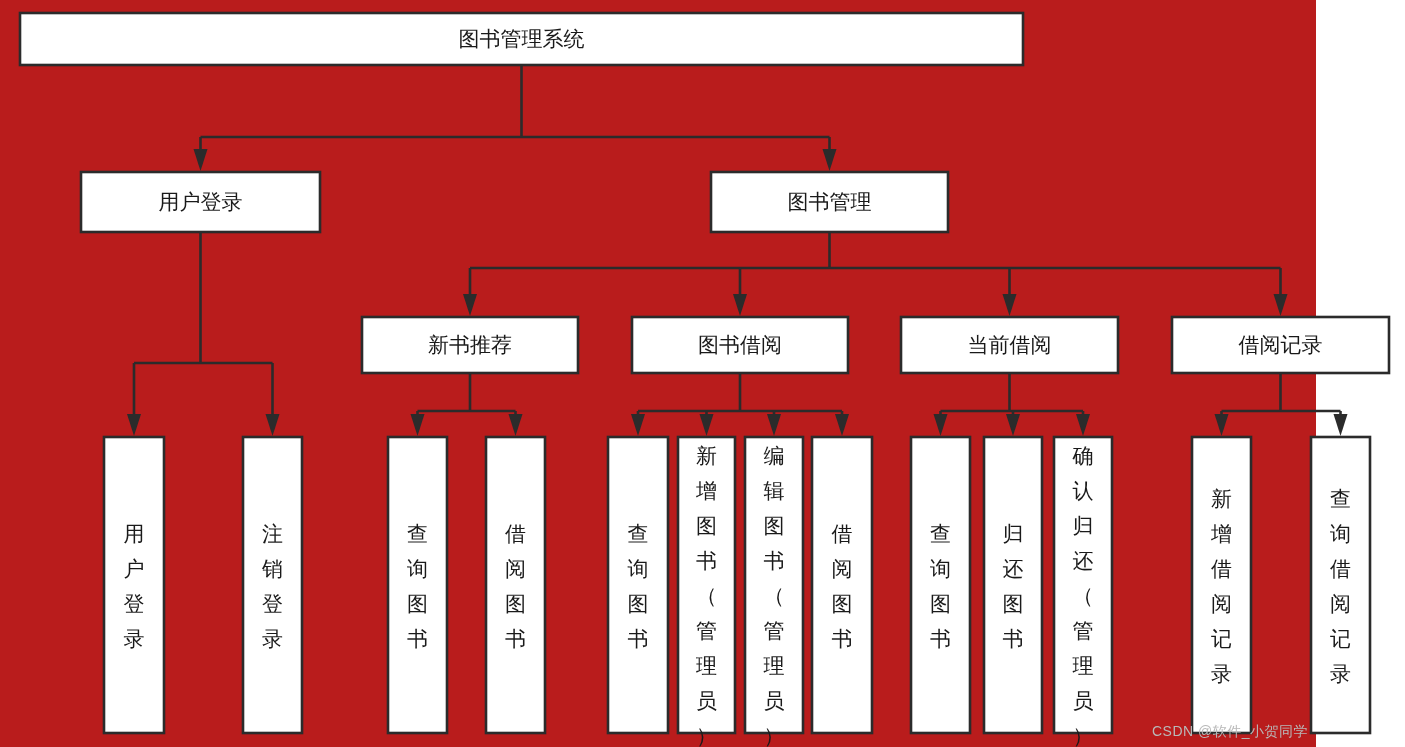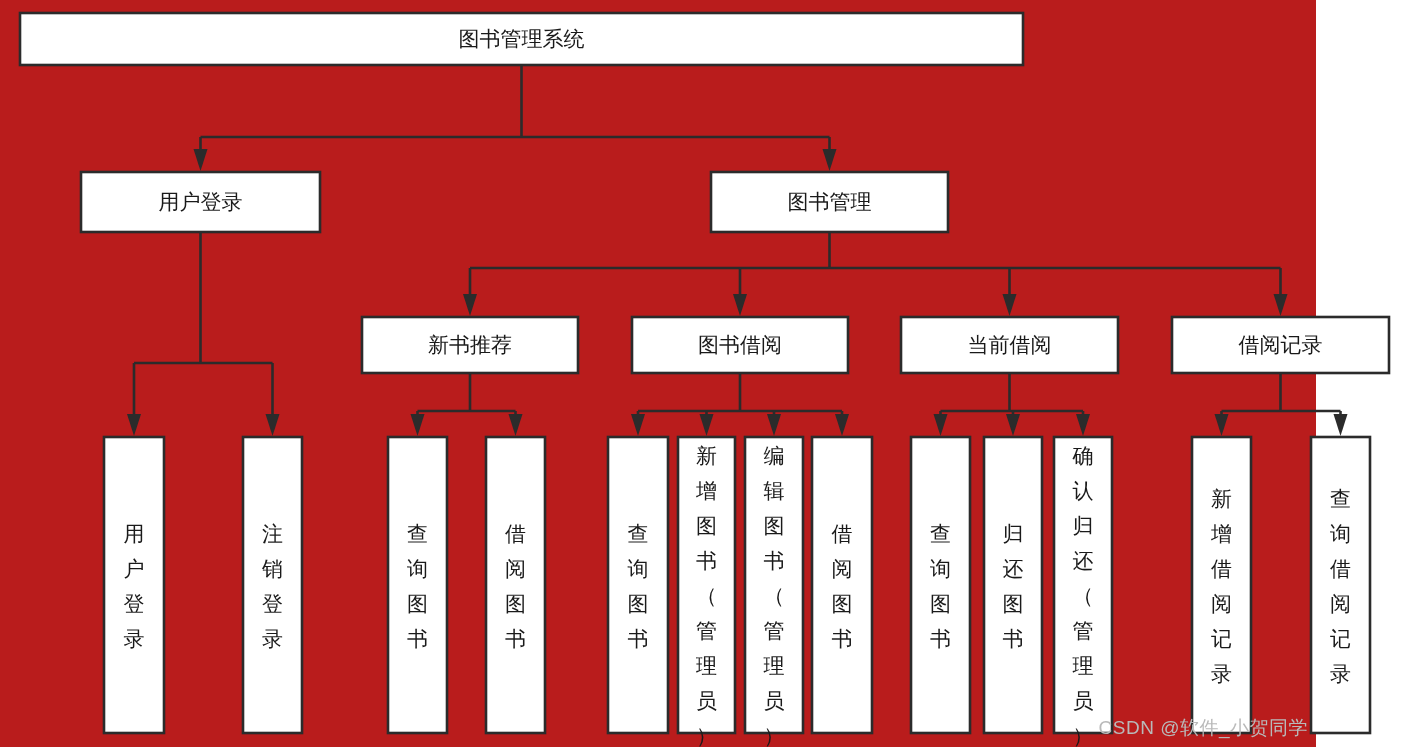--- a/index.html
+++ b/index.html
@@ -55,21 +55,21 @@
     font-family: "Liberation Sans", "DejaVu Sans", sans-serif;
     font-size: 21px;
     fill: #1a1a1a;
     text-anchor: middle;
   }
   .watermark {
     position: absolute;
     right: 8px;
     bottom: 6px;
     font-family: "Liberation Sans", "DejaVu Sans", sans-serif;
-    font-size: 19px;
+    font-size: 14px;
     color: #b9b9b9;
     letter-spacing: 0.5px;
     white-space: nowrap;
     user-select: none;
   }
 </style>
 </head>
 <body>
 
 <div id="diagram-root">

